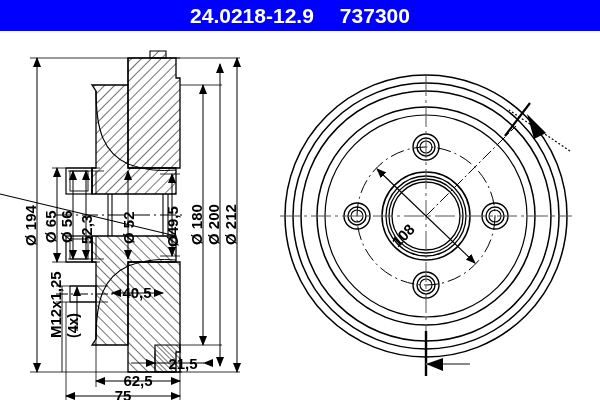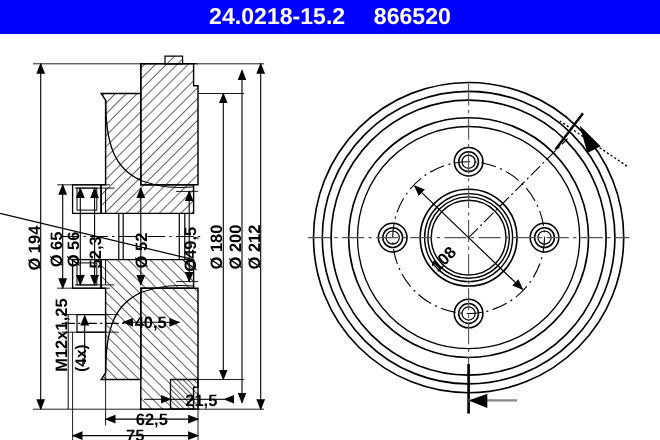--- a/index.html
+++ b/index.html
@@ -48,22 +48,22 @@
     font-size:14px;
     fill:#000000;
   }
 </style>
 </head>
 <body>
 
 <div id="root">
 
   <div class="banner">
-    <span class="banner-text">24.0218-15.2</span>
-    <span class="banner-text">866520</span>
+    <span class="banner-text">24.0218-12.9</span>
+    <span class="banner-text">737300</span>
   </div>
 
   <div class="drawing">
     <svg width="600" height="369" viewBox="0 0 600 369">
 
       <defs>
 
         <pattern id="hatchA" width="7" height="7" patternTransform="rotate(45)" patternUnits="userSpaceOnUse">
           <line x1="0" y1="0" x2="0" y2="7" stroke="#000" stroke-width="1.1"></line>
         </pattern>

